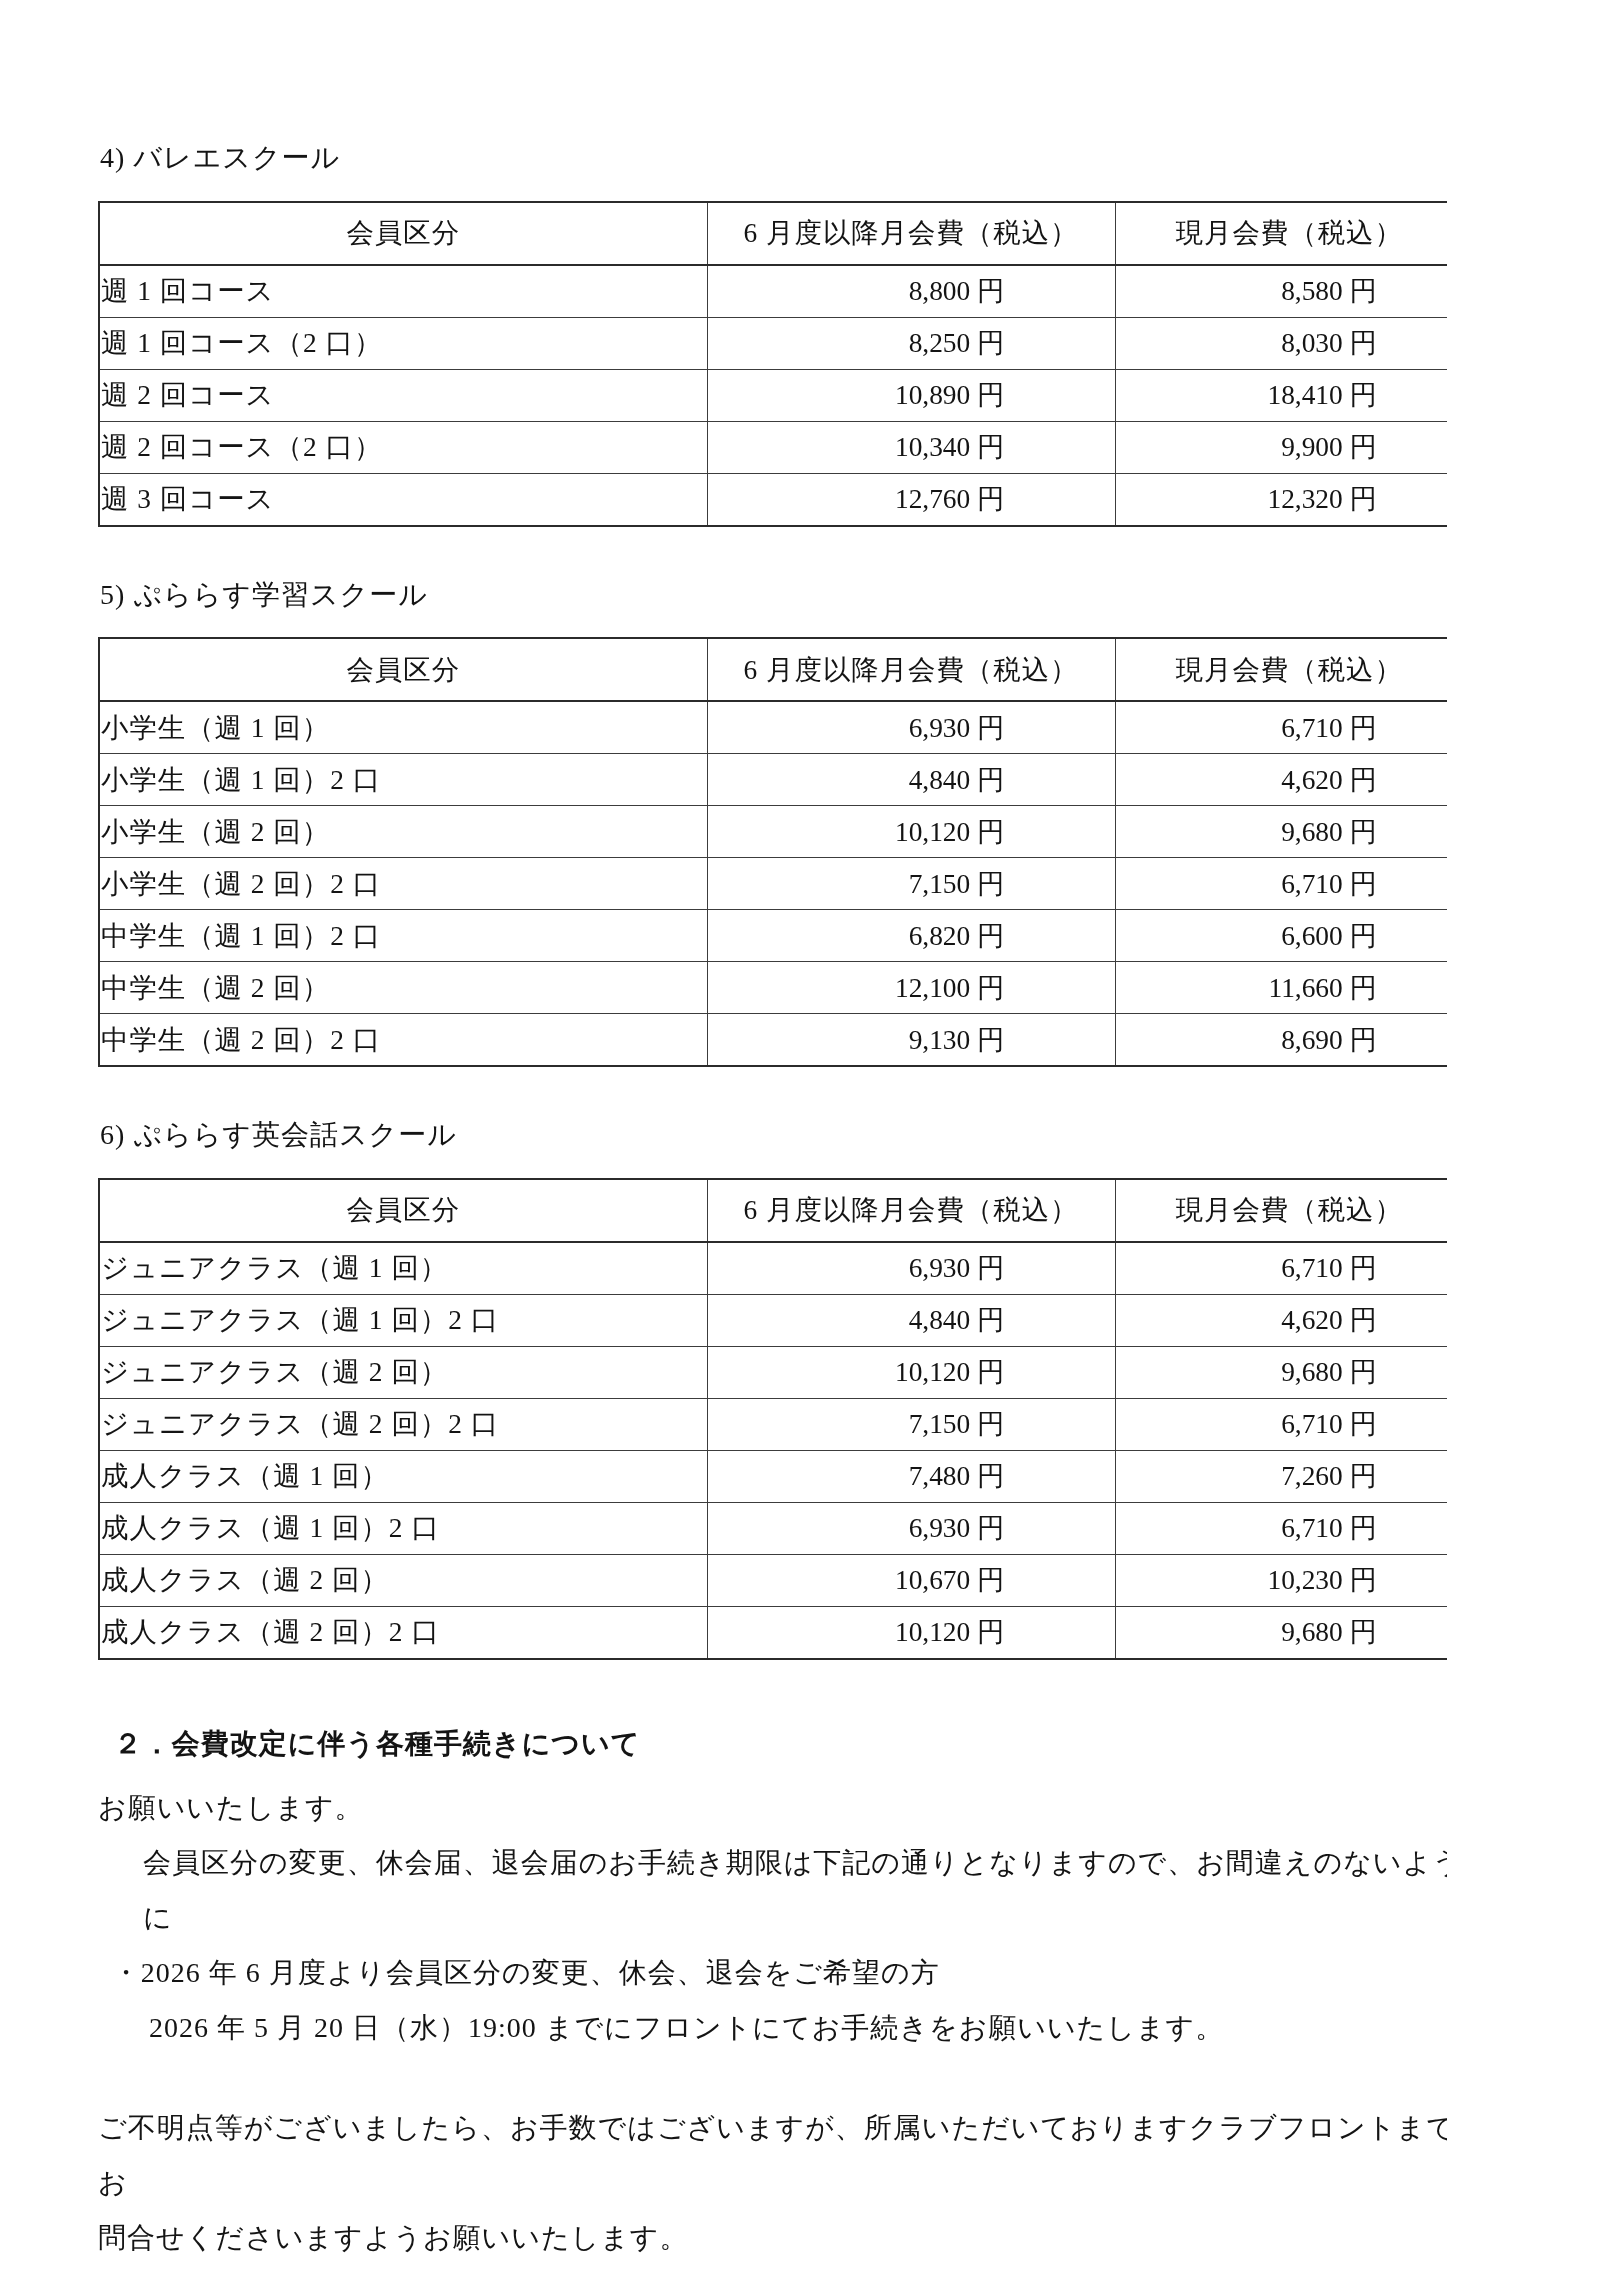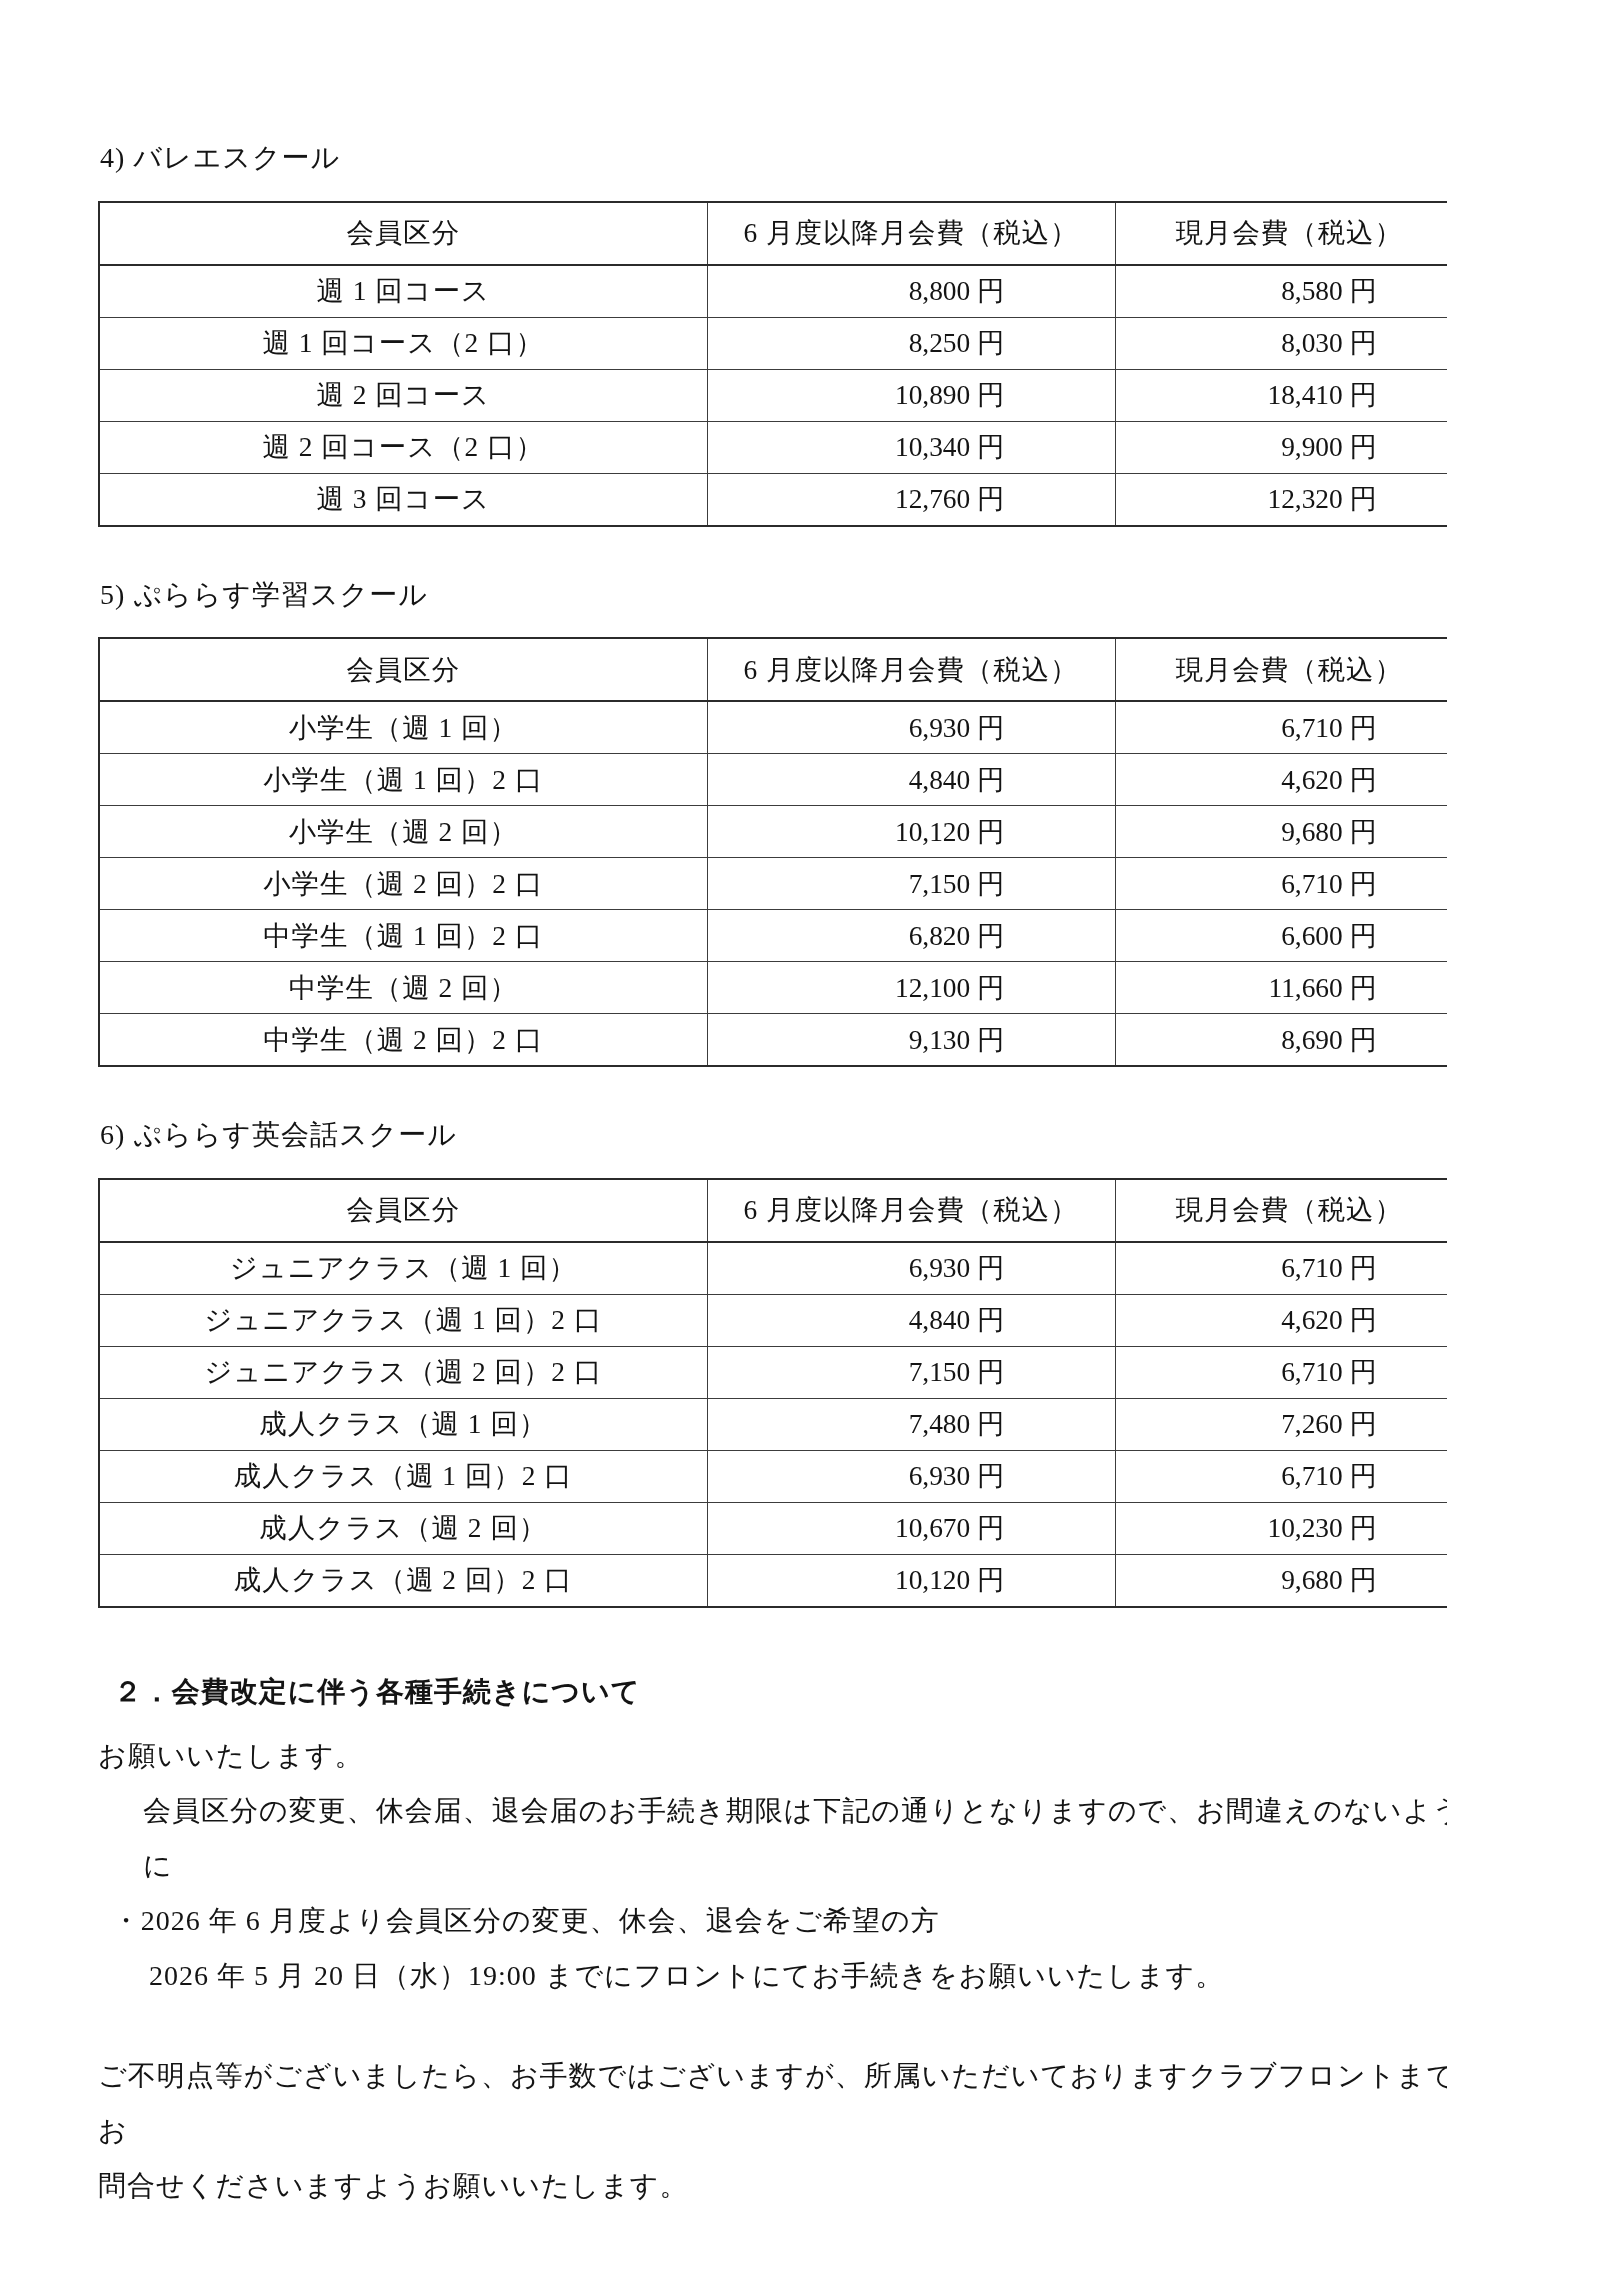--- a/index.html
+++ b/index.html
@@ -33,21 +33,21 @@
     overflow:hidden;
     white-space:nowrap;
   }
   table.fee-table th {
     height:59px;
     text-align:center;
     border-bottom:2.9px solid #2b2b2b;
     letter-spacing:1px;
   }
   table.fee-table td { height:49px; }
-  td.cat  { text-align:center;  letter-spacing:1px; }
+  td.cat  { text-align:left;  letter-spacing:1px; }
   td.fee1 { text-align:right; padding-right:110px; }
   td.fee2 { text-align:right; padding-right:86px; }
 
   .procedures { margin-top:65px; }
   .procedures-heading {
     font-family:"Liberation Sans","DejaVu Sans",sans-serif;
     font-weight:bold;
     font-size:28px;
     margin:0 0 17.6px 15.7px;
     letter-spacing:1px;
@@ -182,20 +182,25 @@
           <td class="cat">ジュニアクラス（週 1 回）</td>
           <td class="fee1">6,930 円</td>
           <td class="fee2">6,710 円</td>
         </tr>
         <tr>
           <td class="cat">ジュニアクラス（週 1 回）2 口</td>
           <td class="fee1">4,840 円</td>
           <td class="fee2">4,620 円</td>
         </tr>
         <tr>
+          <td class="cat">ジュニアクラス（週 2 回）</td>
+          <td class="fee1">10,120 円</td>
+          <td class="fee2">9,680 円</td>
+        </tr>
+        <tr>
           <td class="cat">ジュニアクラス（週 2 回）2 口</td>
           <td class="fee1">7,150 円</td>
           <td class="fee2">6,710 円</td>
         </tr>
         <tr>
           <td class="cat">成人クラス（週 1 回）</td>
           <td class="fee1">7,480 円</td>
           <td class="fee2">7,260 円</td>
         </tr>
         <tr>

